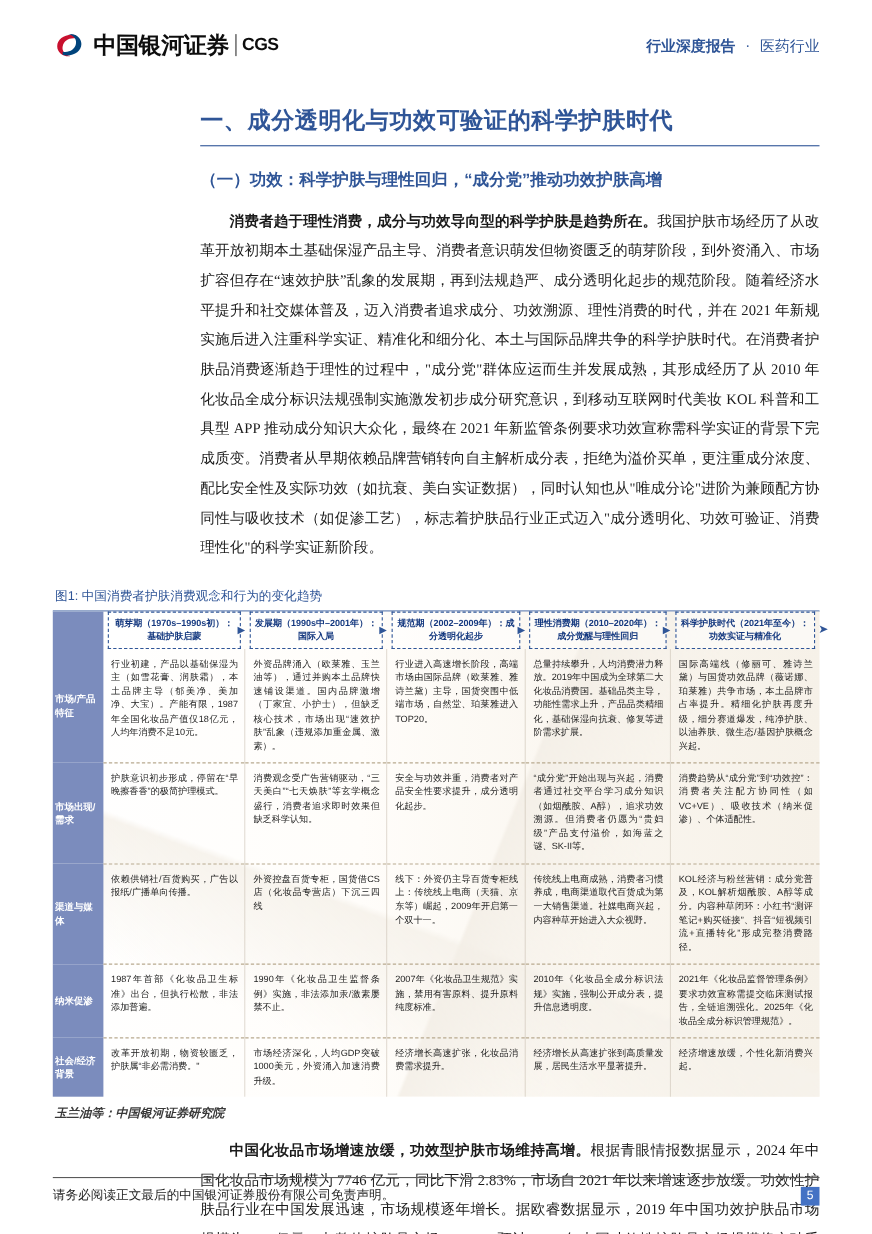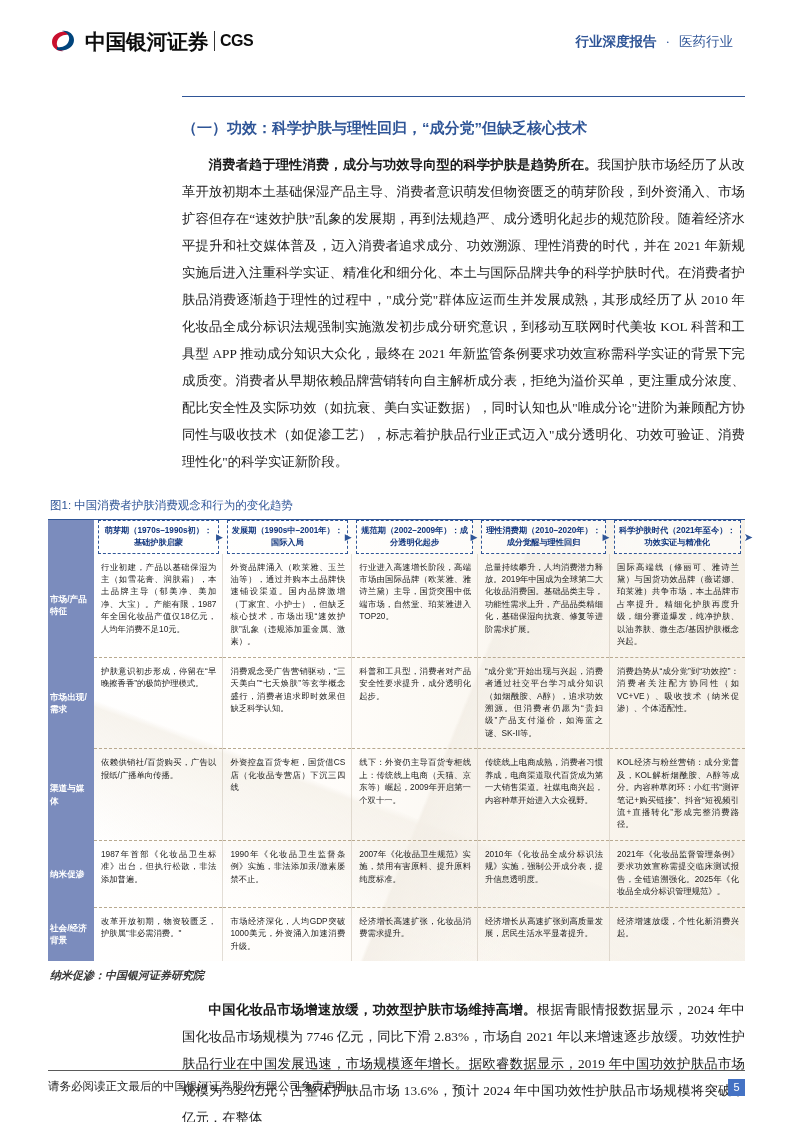--- a/index.html
+++ b/index.html
@@ -12,21 +12,21 @@
     height: 1122px;
     position: relative;
     font-family: "Liberation Serif", "DejaVu Serif", serif;
     color: #1f1f1f;
     overflow: hidden;
   }
 
   
   .page-header {
     position: absolute;
-    top: 0; left: 0; right: 12px;
+    top: 0; left: 0; right: 0;
     height: 78px;
     padding-left: 32px;
   }
   .brand {
     position: absolute;
     left: 48px;
     top: 26px;
     display: flex;
     align-items: center;
     gap: 0px;
@@ -273,23 +273,24 @@
     <span class="brand-sep"></span>
     <span class="brand-cgs">CGS</span>
   </div>
   <div class="header-right">
     <span>行业深度报告</span><span class="dot">·</span><span class="seg2">医药行业</span>
   </div>
 </div>
 
 <div class="content">
 
+  <h1 class="h1-title">一、成分透明化与功效可验证的科学护肤时代</h1>
   <hr class="h1-rule">
 
-  <h2 class="h2-title">（一）功效：科学护肤与理性回归，“成分党”但缺乏核心技术</h2>
+  <h2 class="h2-title">（一）功效：科学护肤与理性回归，“成分党”推动功效护肤高增</h2>
 
   <p class="body"><b>消费者趋于理性消费，成分与功效导向型的科学护肤是趋势所在。</b><span>我国护肤市场经历了从改革开放初期本土基础保湿产品主导、消费者意识萌发但物资匮乏的萌芽阶段，到外资涌入、市场扩容但存在“速效护肤”乱象的发展期，再到法规趋严、成分透明化起步的规范阶段。随着经济水平提升和社交媒体普及，迈入消费者追求成分、功效溯源、理性消费的时代，并在 2021 年新规实施后进入注重科学实证、精准化和细分化、本土与国际品牌共争的科学护肤时代。在消费者护肤品消费逐渐趋于理性的过程中，"成分党"群体应运而生并发展成熟，其形成经历了从 2010 年化妆品全成分标识法规强制实施激发初步成分研究意识，到移动互联网时代美妆 KOL 科普和工具型 APP 推动成分知识大众化，最终在 2021 年新监管条例要求功效宣称需科学实证的背景下完成质变。消费者从早期依赖品牌营销转向自主解析成分表，拒绝为溢价买单，更注重成分浓度、配比安全性及实际功效（如抗衰、美白实证数据），同时认知也从"唯成分论"进阶为兼顾配方协同性与吸收技术（如促渗工艺），标志着护肤品行业正式迈入"成分透明化、功效可验证、消费理性化"的科学实证新阶段。</span></p>
 
   <div class="figure-block">
     <div class="fig-caption">图1: 中国消费者护肤消费观念和行为的变化趋势</div>
     <hr class="fig-toprule">
 
     <table class="matrix">
       <colgroup>
         <col style="width:46px">
@@ -331,21 +332,21 @@
         <td class="cell">外资品牌涌入（欧莱雅、玉兰油等），通过并购本土品牌快速铺设渠道。国内品牌激增（丁家宜、小护士），但缺乏核心技术，市场出现“速效护肤”乱象（违规添加重金属、激素）。</td>
         <td class="cell">行业进入高速增长阶段，高端市场由国际品牌（欧莱雅、雅诗兰黛）主导，国货突围中低端市场，自然堂、珀莱雅进入TOP20。</td>
         <td class="cell">总量持续攀升，人均消费潜力释放。2019年中国成为全球第二大化妆品消费国。基础品类主导，功能性需求上升，产品品类精细化，基础保湿向抗衰、修复等进阶需求扩展。</td>
         <td class="cell last-col">国际高端线（修丽可、雅诗兰黛）与国货功效品牌（薇诺娜、珀莱雅）共争市场，本土品牌市占率提升。精细化护肤再度升级，细分赛道爆发，纯净护肤、以油养肤、微生态/基因护肤概念兴起。</td>
       </tr>
 
       <tr>
         <td class="rowlabel">市场出现/需求</td>
         <td class="cell">护肤意识初步形成，停留在“早晚擦香香”的极简护理模式。</td>
         <td class="cell">消费观念受广告营销驱动，“三天美白”“七天焕肤”等玄学概念盛行，消费者追求即时效果但缺乏科学认知。</td>
-        <td class="cell">科普和工具型，消费者对产品安全性要求提升，成分透明化起步。</td>
+        <td class="cell">安全与功效并重，消费者对产品安全性要求提升，成分透明化起步。</td>
         <td class="cell">“成分党”开始出现与兴起，消费者通过社交平台学习成分知识（如烟酰胺、A醇），追求功效溯源。但消费者仍愿为“贵妇级”产品支付溢价，如海蓝之谜、SK-II等。</td>
         <td class="cell last-col">消费趋势从“成分党”到“功效控”：消费者关注配方协同性（如VC+VE）、吸收技术（纳米促渗）、个体适配性。</td>
       </tr>
 
       <tr>
         <td class="rowlabel">渠道与媒体</td>
         <td class="cell">依赖供销社/百货购买，广告以报纸/广播单向传播。</td>
         <td class="cell">外资控盘百货专柜，国货借CS店（化妆品专营店）下沉三四线</td>
         <td class="cell">线下：外资仍主导百货专柜线上：传统线上电商（天猫、京东等）崛起，2009年开启第一个双十一。</td>
         <td class="cell">传统线上电商成熟，消费者习惯养成，电商渠道取代百货成为第一大销售渠道。社媒电商兴起，内容种草开始进入大众视野。</td>
@@ -365,21 +366,21 @@
         <td class="rowlabel">社会/经济背景</td>
         <td class="cell lastrow">改革开放初期，物资较匮乏，护肤属“非必需消费。"</td>
         <td class="cell lastrow">市场经济深化，人均GDP突破1000美元，外资涌入加速消费升级。</td>
         <td class="cell lastrow">经济增长高速扩张，化妆品消费需求提升。</td>
         <td class="cell lastrow">经济增长从高速扩张到高质量发展，居民生活水平显著提升。</td>
         <td class="cell lastrow last-col">经济增速放缓，个性化新消费兴起。</td>
       </tr>
     </tbody>
       </table>
 
-    <div class="fig-source">纳米促渗：中国银河证券研究院</div>
+    <div class="fig-source">玉兰油等：中国银河证券研究院</div>
   </div>
 
   <p class="body"><b>中国化妆品市场增速放缓，功效型护肤市场维持高增。</b><span>根据青眼情报数据显示，2024 年中国化妆品市场规模为 7746 亿元，同比下滑 2.83%，市场自 2021 年以来增速逐步放缓。功效性护肤品行业在中国发展迅速，市场规模逐年增长。据欧睿数据显示，2019 年中国功效护肤品市场规模为 332 亿元，占整体护肤品市场 13.6%，预计 2024 年中国功效性护肤品市场规模将突破千亿元，在整体</span></p>
 
 </div>
 
 <div class="page-footer">
   <hr class="footer-rule">
   <div class="footer-inner">
     <span class="footer-text">请务必阅读正文最后的中国银河证券股份有限公司免责声明。</span>

